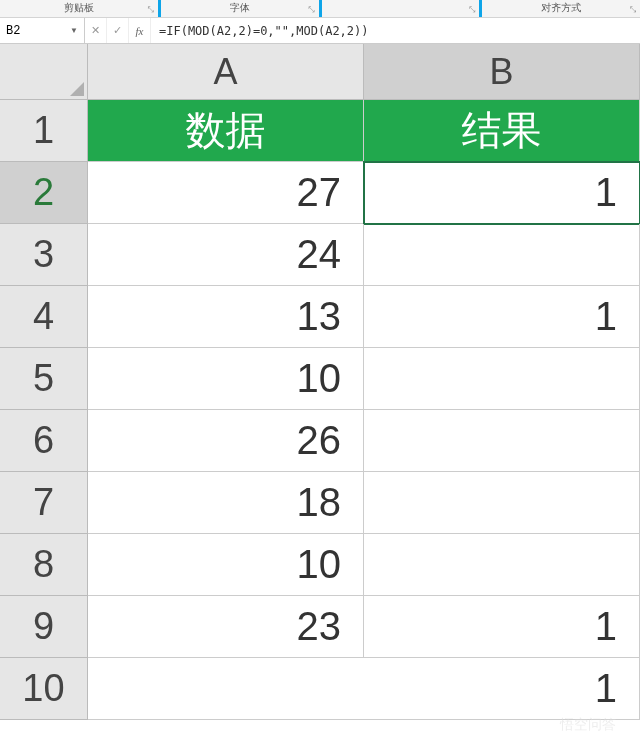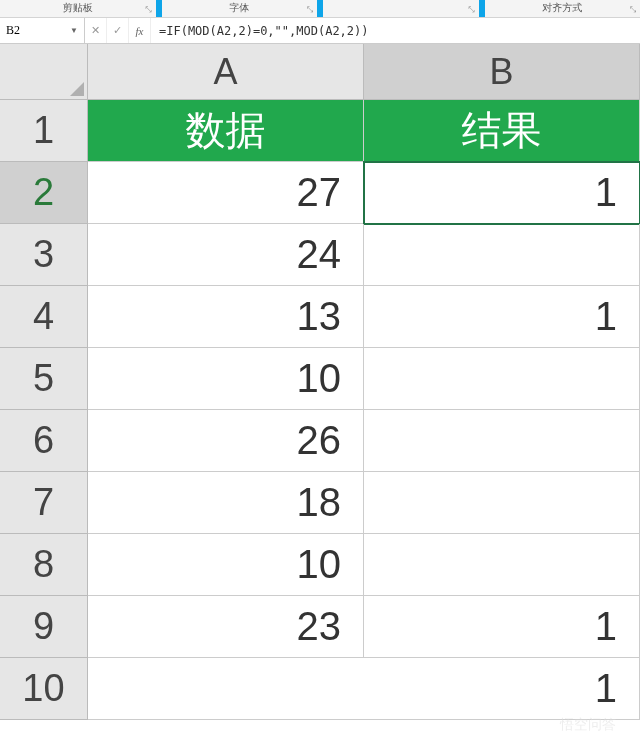--- a/index.html
+++ b/index.html
@@ -1,25 +1,25 @@
 <!DOCTYPE html>
 <html><head>
   <meta charset="utf-8">
   <style>
     * { box-sizing: border-box; margin: 0; padding: 0; }
     body { font-family: "Microsoft YaHei", Arial, sans-serif; background: #fff; width: 640px; height: 744px; overflow: hidden; }
     
     .ribbon-top { height: 18px; background: #f4f4f4; border-bottom: 1px solid #d4d4d4; display: flex; font-size: 10px; color: #555; }
-    .ribbon-section { flex: 1; text-align: center; line-height: 16px; border-right: 6px solid #0ea5e9; position: relative; }
+    .ribbon-section { flex: 1; text-align: center; line-height: 16px; border-right: 3px solid #0ea5e9; position: relative; }
     .ribbon-section:last-child { border-right: none; }
     .dialog-launcher { position: absolute; right: 2px; top: 2px; width: 10px; height: 10px; font-size: 8px; color: #888; }
     
     .formula-bar { height: 26px; background: #fff; border-bottom: 1px solid #ccc; display: flex; align-items: stretch; font-size: 12px; }
     .name-box { width: 85px; border-right: 1px solid #ccc; display: flex; align-items: center; padding: 0 6px; justify-content: space-between; }
-    .name-box-text { font-family: Liberation Serif, serif; }
+    .name-box-text { font-family: Liberation Mono, monospace; }
     .name-box-drop { font-size: 8px; color: #666; cursor: pointer; }
     .fb-btn { width: 22px; display: flex; align-items: center; justify-content: center; color: #999; border-right: 1px solid #eee; cursor: pointer; font-size: 11px; }
     .fx-btn { font-style: italic; font-family: "Times New Roman"; color: #666; }
     .formula-input { flex: 1; padding: 0 8px; display: flex; align-items: center; color: #333; font-family: Consolas, monospace; }
     
     .grid { position: relative; }
     .col-headers { display: flex; height: 56px; }
     .corner { width: 88px; background: #e6e6e6; border-right: 1px solid #bbb; border-bottom: 1px solid #bbb; position: relative; }
     .corner::after { content: ""; position: absolute; right: 3px; bottom: 3px; width: 0; height: 0; border-left: 14px solid transparent; border-bottom: 14px solid #b0b0b0; }
     .col-header { flex: 1; background: #e6e6e6; border-right: 1px solid #bbb; border-bottom: 1px solid #bbb; display: flex; align-items: center; justify-content: center; font-size: 36px; color: #444; font-family: Arial; }

